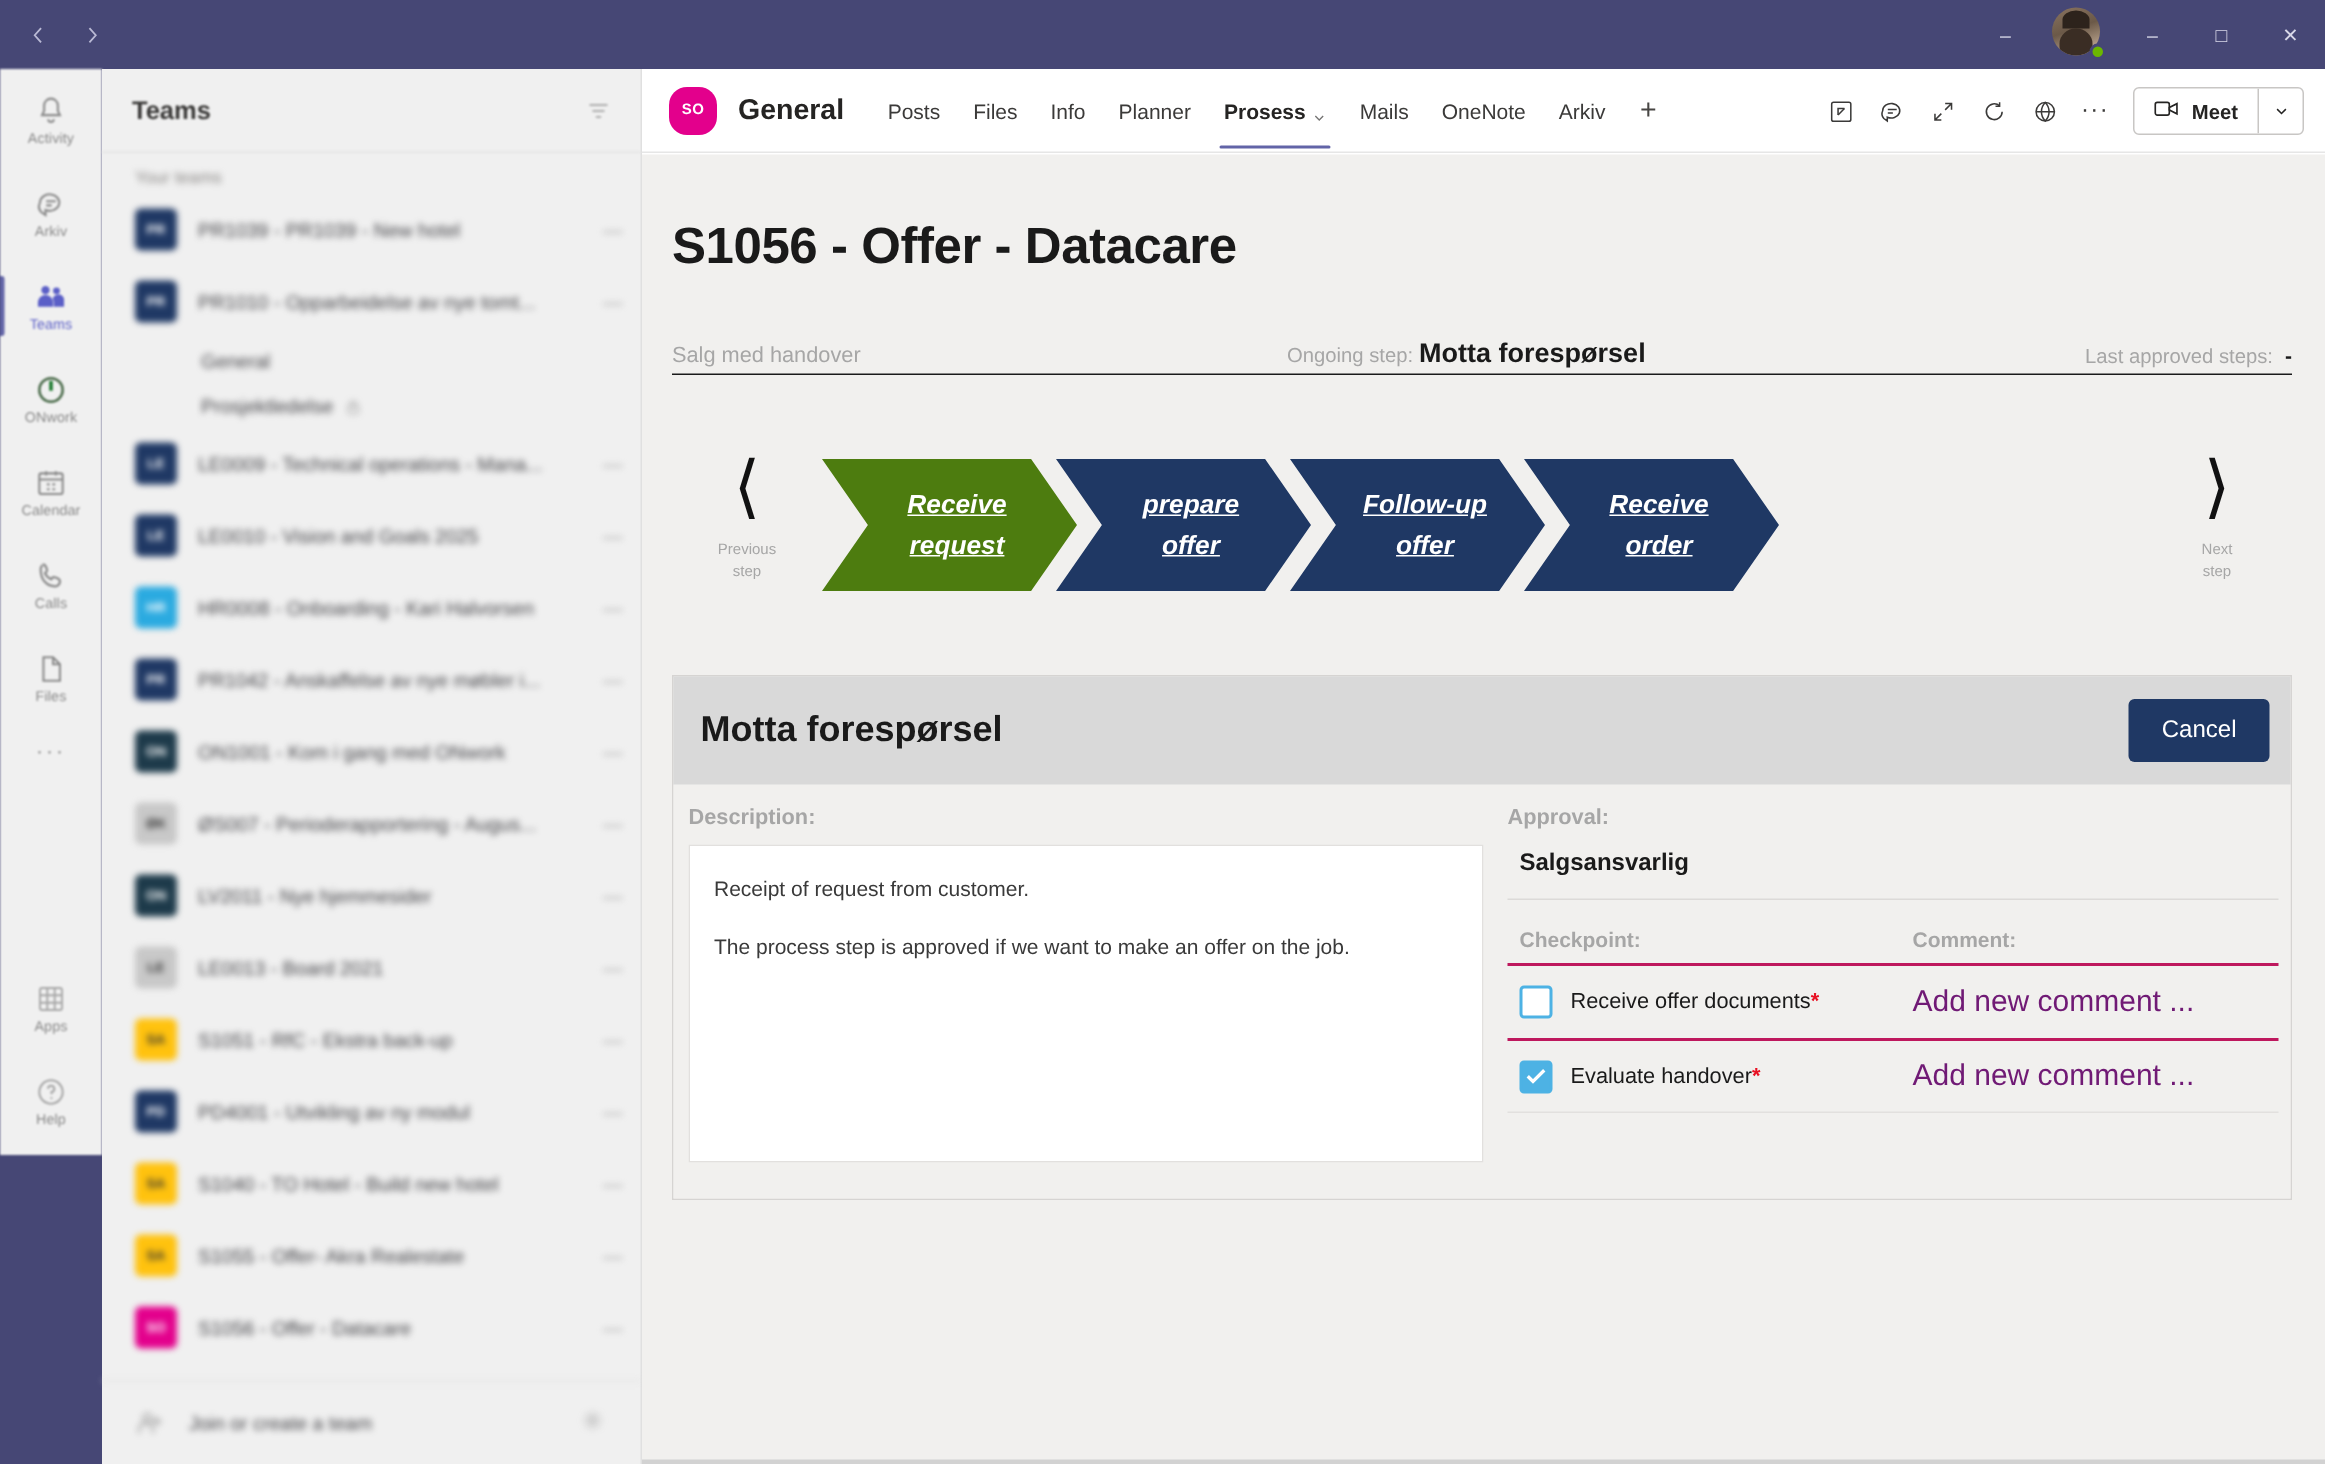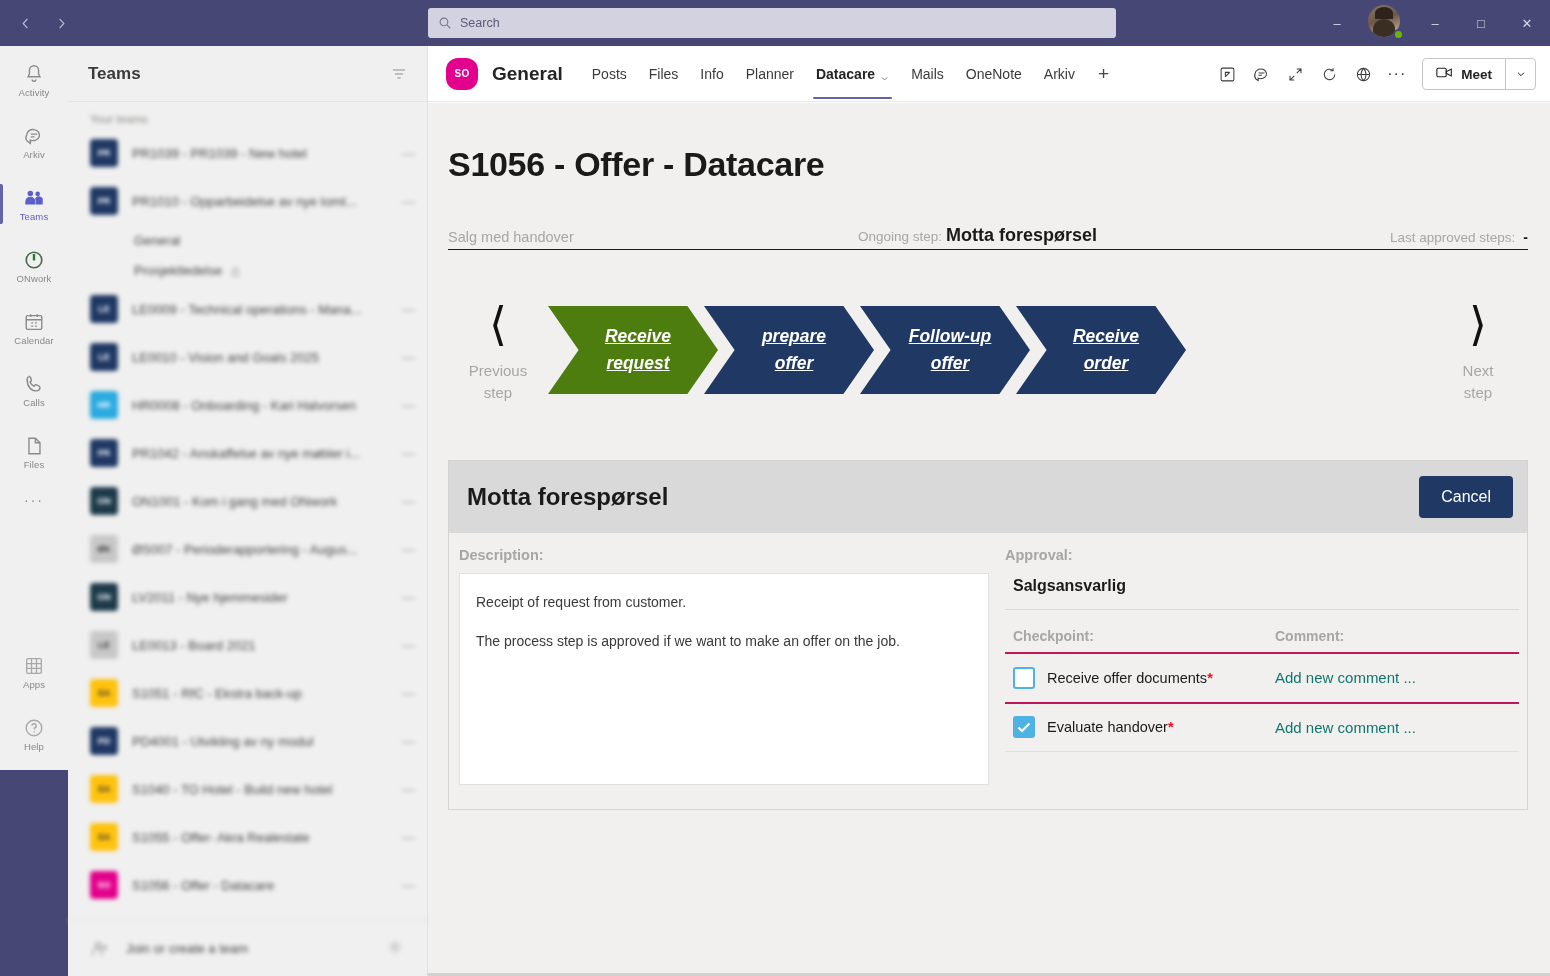--- a/index.html
+++ b/index.html
@@ -198,21 +198,21 @@
   .flow {
     display: flex; align-items: flex-start; margin-top: 54px;
     padding: 0 22px 0 20px;
   }
   .navstep {
     width: 100px; display: flex; flex-direction: column; align-items: center;
     padding-top: 4px;
   }
   .navstep .arrow { font-size: 46px; color: #111; line-height: .7; font-weight: 300; }
   .navstep .nslabel {
-    margin-top: 20px; font-size: 15px; color: #a6a6a6;
+    margin-top: 20px; font-size: 10px; color: #a6a6a6;
     text-align: center; line-height: 1.45; width: 60px;
   }
   .chevrons { flex: 1; display: flex; align-items: center; padding-top: 2px; }
   .chev {
     width: 170px; height: 88px; background: #1f3864;
     display: flex; align-items: center; justify-content: center;
     clip-path: polygon(0 0, 82% 0, 100% 50%, 82% 100%, 0 100%, 18% 50%);
     margin-right: -14px; flex: none;
   }
   .chev-label {
@@ -262,49 +262,40 @@
   .cp-name { width: 262px; display: flex; align-items: center; gap: 12px; }
   .cbox {
     width: 22px; height: 22px; border-radius: 3px; flex: none;
     border: 2px solid #4db2e4; background: #fff;
     display: flex; align-items: center; justify-content: center;
   }
   .cbox.checked { background: #4db2e4; border-color: #4db2e4; }
   .cbox svg { width: 14px; height: 11px; }
   .cp-text { font-size: 14.5px; color: #1a1a1a; }
   .req { color: #e81123; font-weight: bold; }
-  .cp-comment { font-size: 15px; color: #0f766e; }
+  .cp-comment { font-size: 20px; color: #701a75; }
   .cp-row.last { border-bottom: 1px solid #e2e0de; }
 </style>
 </head>
 <body>
 
 <div class="titlebar">
   <div class="nav-arrows">
     <div class="nav-arrow">
       <svg viewBox="0 0 16 16" width="15" height="15" fill="none" stroke="currentColor" stroke-width="1.3">
           <path d="M10 3 L5.5 8 L10 13"></path>
         </svg>
     </div>
     <div class="nav-arrow">
       <svg viewBox="0 0 16 16" width="15" height="15" fill="none" stroke="currentColor" stroke-width="1.3">
           <path d="M6 3 L10.5 8 L6 13"></path>
         </svg>
     </div>
   </div>
 
-  <div class="search-wrap">
-    <span class="search-icon">
-      <svg viewBox="0 0 16 16" width="14" height="14" fill="none" stroke="#5b5b7a" stroke-width="1.3">
-          <circle cx="6.8" cy="6.8" r="4.4"></circle>
-          <path d="M10.2 10.2 L14 14"></path>
-        </svg>
-    </span>
-    <span class="search-text">Search</span>
-  </div>
 
   <div class="win-right">
     <div class="wr-btn">–</div>
     <div class="avatar-wrap">
       <div class="avatar"></div>
       <div class="presence"></div>
     </div>
     <div class="wr-btn">–</div>
     <div class="wr-btn">□</div>
     <div class="wr-btn">✕</div>
@@ -532,21 +523,21 @@
         <div class="tab">
           <span>Files</span>
         </div>
         <div class="tab">
           <span>Info</span>
         </div>
         <div class="tab">
           <span>Planner</span>
         </div>
         <div class="tab active">
-          <span>Datacare</span>
+          <span>Prosess</span>
           <span class="tab-chev"><svg viewBox="0 0 12 12" fill="none" stroke="#3b3a39" stroke-width="1.2">
               <path d="M2.5 4.5 6 8 9.5 4.5"></path>
             </svg></span>
         </div>
         <div class="tab">
           <span>Mails</span>
         </div>
         <div class="tab">
           <span>OneNote</span>
         </div>

